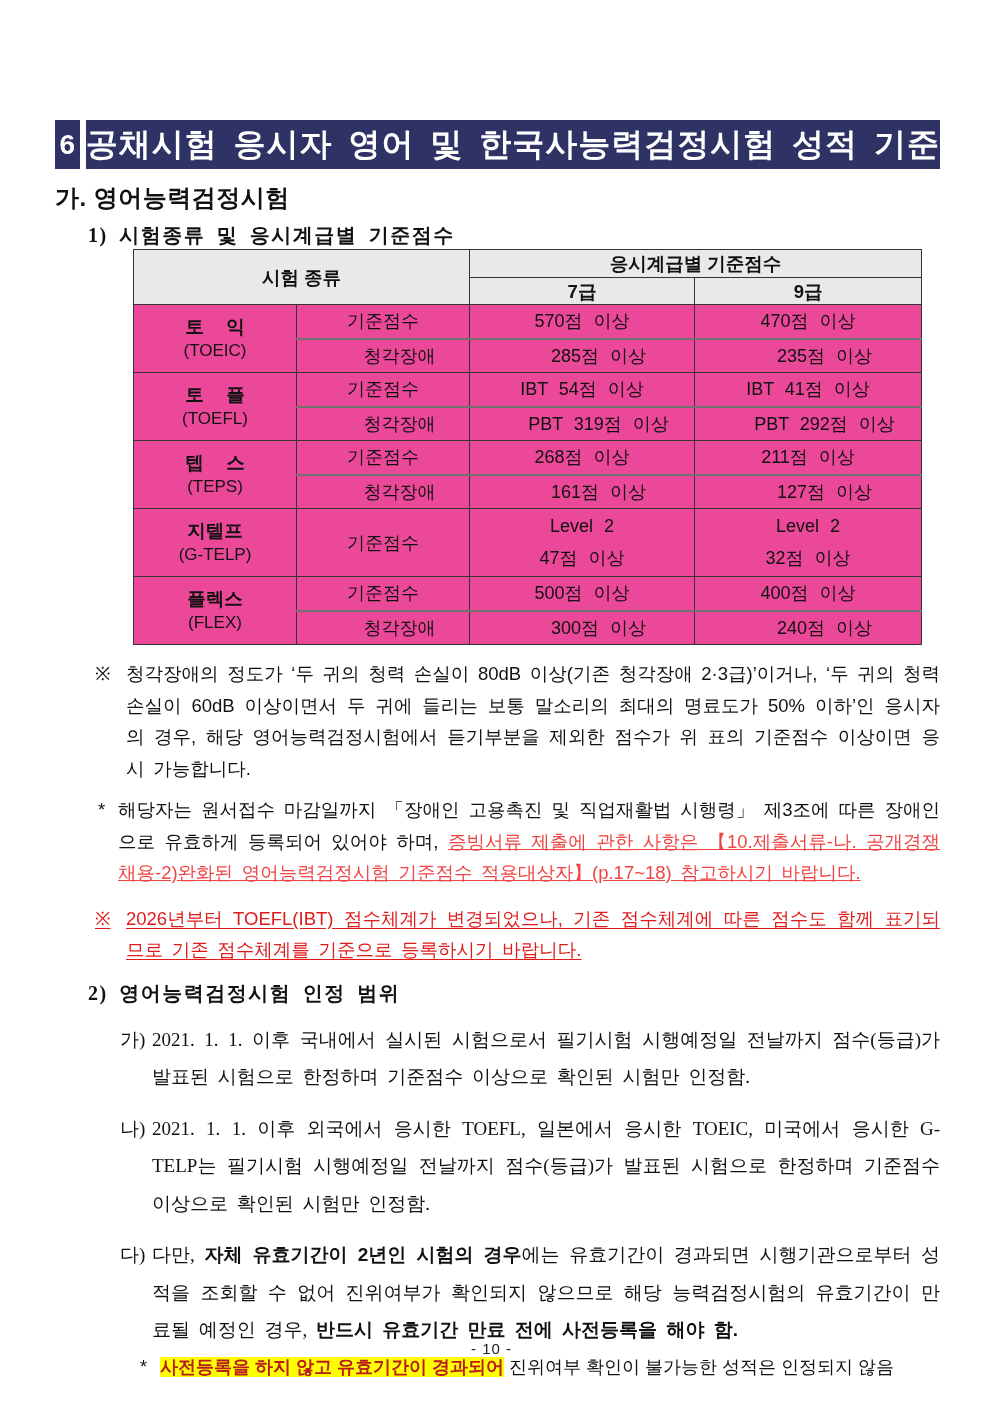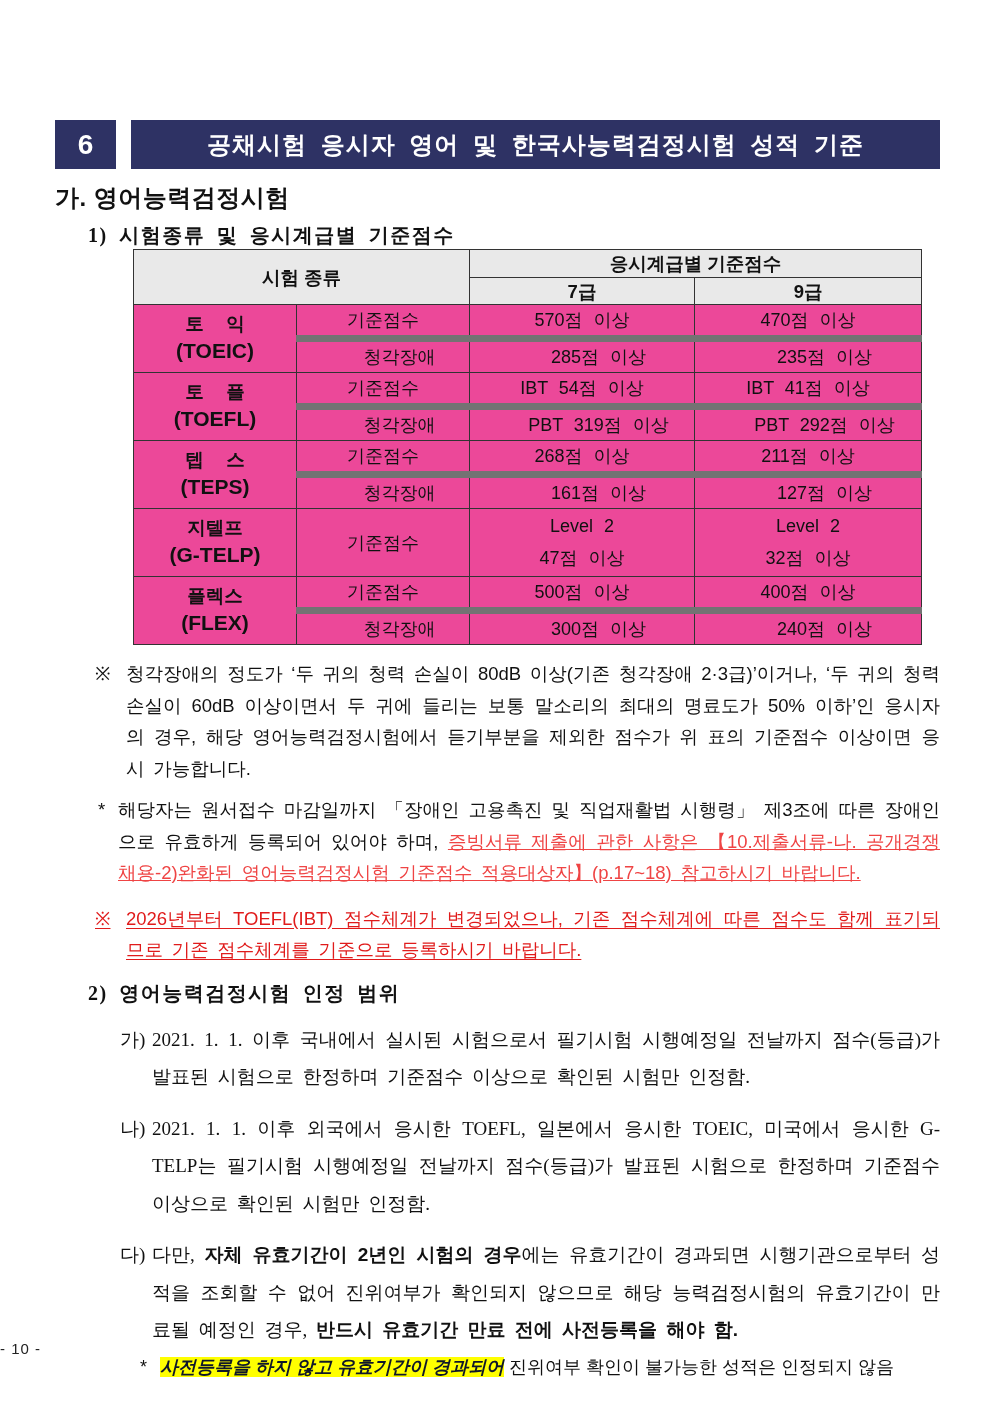--- a/index.html
+++ b/index.html
@@ -17,21 +17,21 @@
   
   .banner-row { display: flex; align-items: stretch; height: 49px; }
   .banner-num {
     width: 61px; background: #2e3264; color: #fff;
     font-size: 28px; font-weight: bold;
     display: flex; align-items: center; justify-content: center;
   }
   .banner-gap { width: 15px; }
   .banner-title {
     flex: 1; background: #2e3264; color: #fff;
-    font-size: 24px; font-weight: bold; letter-spacing: 1px;
+    font-size: 32px; font-weight: bold; letter-spacing: 1px;
     display: flex; align-items: center; justify-content: center;
     word-spacing: 6px; white-space: nowrap;
   }
 
   
   .h-ga { margin-top: 13px; font-size: 24px; font-weight: bold; letter-spacing: 0.5px; }
   .h-sub {
     margin-top: 8px; margin-left: 33px;
     font-family: Liberation Serif, serif;
     font-size: 20px; font-weight: bold; letter-spacing: 1.5px; word-spacing: 5px;
@@ -52,23 +52,23 @@
     text-align: center; vertical-align: middle;
     padding: 0;
   }
   table.score th {
     background: #e9e9e9; font-weight: bold; font-size: 18.5px;
   }
   table.score tr.hdr1 th { height: 28px; }
   table.score tr.hdr2 th { height: 27px; }
   table.score td { height: 34px; background: #ec4899; word-spacing: 6px; }
   table.score td.tall { height: 68px; }
-  table.score td.inner-top { border-top: 7px solid #737373; padding-left: 33px; }
+  table.score td.inner-top { border-top: 2px solid #737373; padding-left: 33px; }
   .t-name { font-weight: bold; white-space: pre; font-size: 18.5px; line-height: 1.35; }
-  .t-en { font-weight: bold; font-size: 21px; line-height: 1.3; }
+  .t-en { font-weight: normal; font-size: 17px; line-height: 1.3; }
   .two-line div { line-height: 1.75; }
 
   
   .note { display: flex; margin-top: 13px; font-size: 18.5px; line-height: 31.5px; }
   .note .mk { flex: 0 0 auto; text-align: left; }
   .note .txt { flex: 1; text-align: justify; word-spacing: 3.5px; }
   .note-hearing { padding-left: 40px; }
   .note-hearing .mk { width: 31px; }
   .note-disab { padding-left: 43px; margin-top: 10px; }
   .note-disab .mk { width: 20px; }
@@ -84,26 +84,26 @@
     font-size: 19px; line-height: 37.5px;
   }
   .item .mk { flex: 0 0 32px; }
   .item .txt { flex: 1; text-align: justify; word-spacing: 4px; }
   .bold-gothic { font-family: "Liberation Sans", sans-serif; font-weight: bold; margin-top: 40px; }
   .item-sub {
     display: flex; margin-top: 3px; padding-left: 85px;
     font-size: 18px; line-height: 30px;
   }
   .item-sub .mk { flex: 0 0 20px; }
-  .hl { background: #ffff00; color: #0f172a; font-weight: bold; font-style: italic; }
+  .hl { background: #ffff00; color: #b91c1c; font-weight: bold; }
 
   
   .footer {
     position: absolute; left: 0; right: 8px; bottom: 44px;
-    font-size: 15px; color: #222; letter-spacing: 1px;
+    text-align: center; font-size: 15px; color: #222; letter-spacing: 1px;
   }
 </style>
 </head>
 <body>
 
 <div class="page">
 
   <div class="banner-row">
     <div class="banner-num">6</div>
     <div class="banner-gap"></div>

